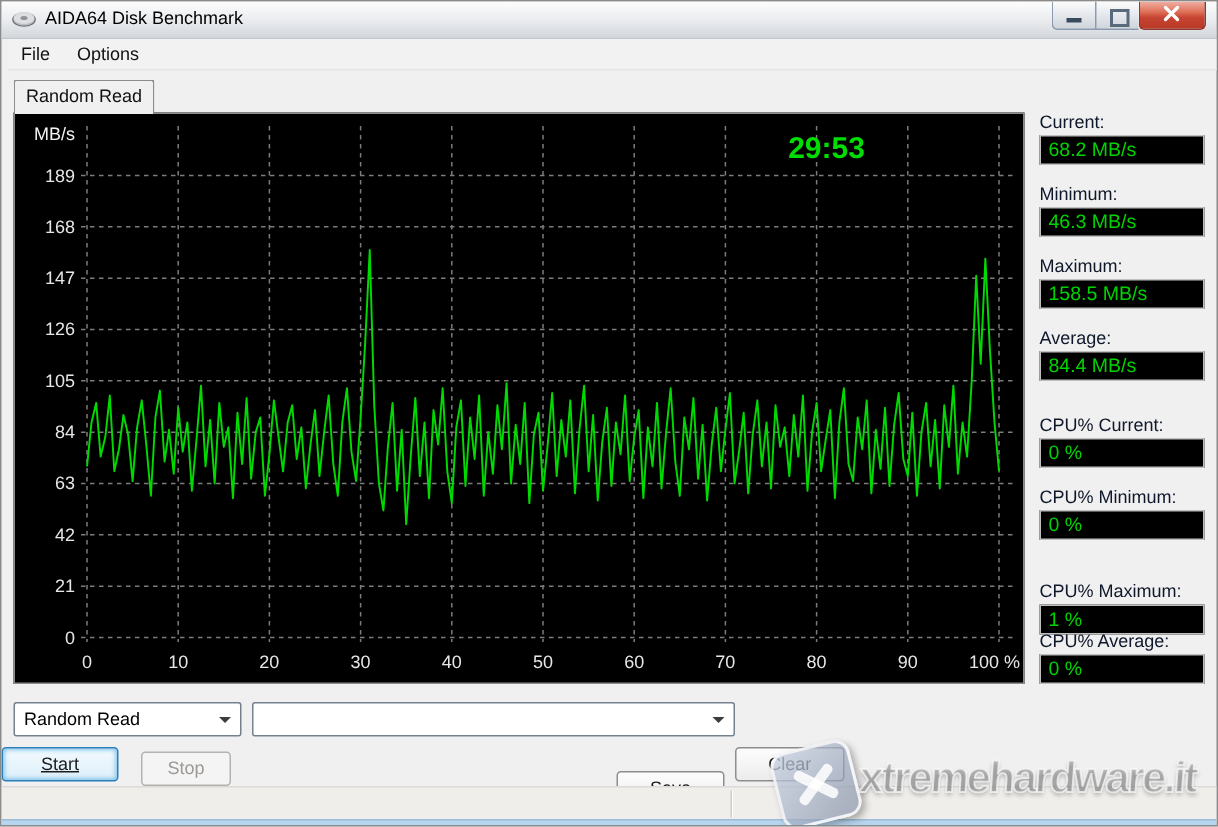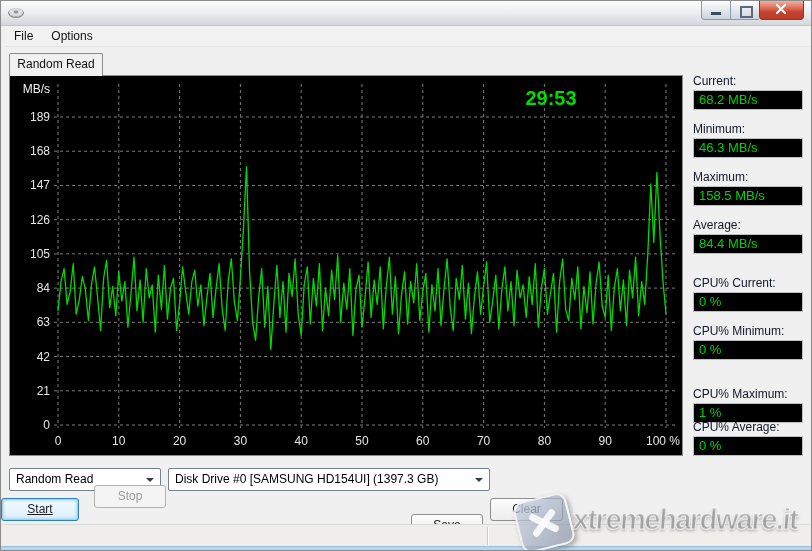--- a/index.html
+++ b/index.html
@@ -79,20 +79,21 @@
 <body>
 
 <div id="window">
 
   <div class="titlebar">
     <svg class="app-icon" viewBox="0 0 16 14">
       <ellipse cx="8" cy="7" rx="7.5" ry="4.5" fill="#b9bcc0" stroke="#6d7075" stroke-width="0.8"></ellipse>
       <ellipse cx="8" cy="6" rx="7" ry="4" fill="#dcdee1"></ellipse>
       <ellipse cx="8" cy="6" rx="2.4" ry="1.4" fill="#8f9296"></ellipse>
     </svg>
+    <span class="title-text">AIDA64 Disk Benchmark</span>
     <div class="winbtns">
       <div class="winbtn min">
           <span class="glyph-min"></span>
         </div>
       <div class="winbtn max">
           <span class="glyph-max"></span>
         </div>
       <div class="winbtn close">
         <svg width="43" height="17" viewBox="0 0 43 17">
           <path d="M17 4 L25 12 M25 4 L17 12" stroke="#ffffff" stroke-width="2.2" stroke-linecap="round"></path>
@@ -189,25 +190,24 @@
   <div class="stat" style="top:419px">
     <span class="lbl">CPU% Average:</span>
     <span class="val">0 %</span>
   </div>
 
   <div class="combo" style="left:8px;top:467px;width:152px;">
     <span>Random Read</span>
     <span class="arrow"></span>
   </div>
   <div class="combo" style="left:167px;top:467px;width:322px;">
-    <span>Disk Drive #0  [SAMSUNG HD154UI]  (1397.3 GB)</span>
     <span class="arrow"></span>
   </div>
   <div class="btn default" style="left:0;top:497px;width:78px;text-decoration:underline;">Start</div>
-  <div class="btn disabled" style="left:93px;top:484px;width:72px;">Stop</div>
+  <div class="btn disabled" style="left:93px;top:500px;width:60px;">Stop</div>
   <div class="btn" style="left:410px;top:497px;width:72px;margin-top:16px;">Save</div>
   <div class="btn" style="left:489px;top:497px;width:73px;">Clear</div>
 
   <div class="statusbar">
     <div class="status-divider"></div>
   </div>
   <div class="bottom-strip"></div>
 
   <div class="watermark">
     <div class="wm-badge">

